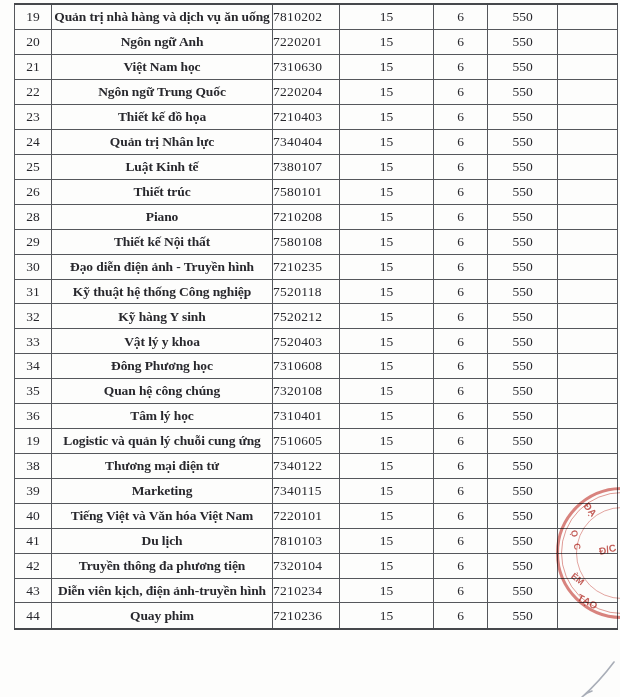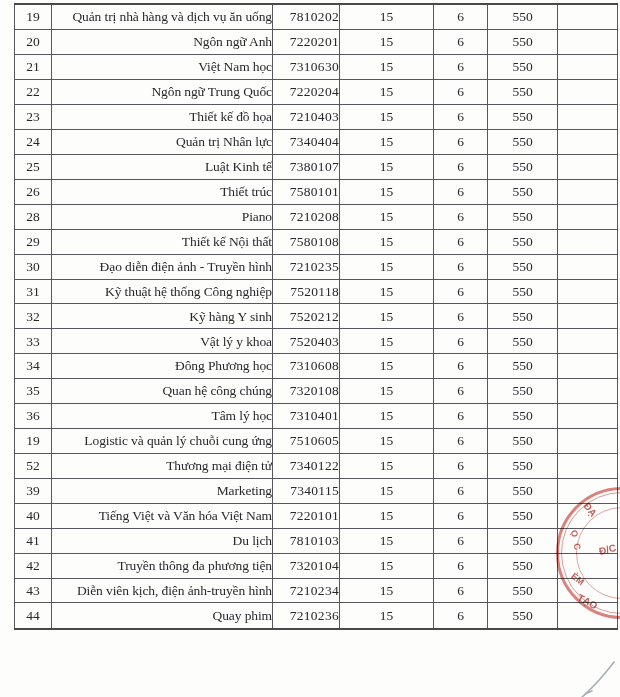--- a/index.html
+++ b/index.html
@@ -36,22 +36,22 @@
     border: 1px solid #55575c;
     padding: 0;
     font-size: 13.5px;
     line-height: 1;
     white-space: nowrap;
     overflow: hidden;
     vertical-align: middle;
     color: #28282d;
   }
   td.no   { text-align: center; }
-  td.name { text-align: right; padding-left: 5px; padding-right: 2px; font-size: 13px; letter-spacing: -0.1px; }
-  td.code { text-align: right; letter-spacing: 0.3px; }
+  td.name { text-align: center; padding-left: 5px; padding-right: 2px; font-size: 13px; letter-spacing: -0.1px; font-weight: bold; }
+  td.code { text-align: left; letter-spacing: 0.3px; }
   td.num  { text-align: center; }
   td.empty{ }
 
   
   .stamp {
     position: absolute;
     left: 556px;
     top: 487px;
     width: 126px;
     height: 126px;
@@ -266,21 +266,21 @@
         <tr>
     <td class="no">19</td>
     <td class="name">Logistic và quản lý chuỗi cung ứng</td>
     <td class="code">7510605</td>
     <td class="num">15</td>
     <td class="num">6</td>
     <td class="num">550</td>
     <td class="empty"></td>
   </tr>
         <tr>
-    <td class="no">52</td>
+    <td class="no">38</td>
     <td class="name">Thương mại điện tử</td>
     <td class="code">7340122</td>
     <td class="num">15</td>
     <td class="num">6</td>
     <td class="num">550</td>
     <td class="empty"></td>
   </tr>
         <tr>
     <td class="no">39</td>
     <td class="name">Marketing</td>

